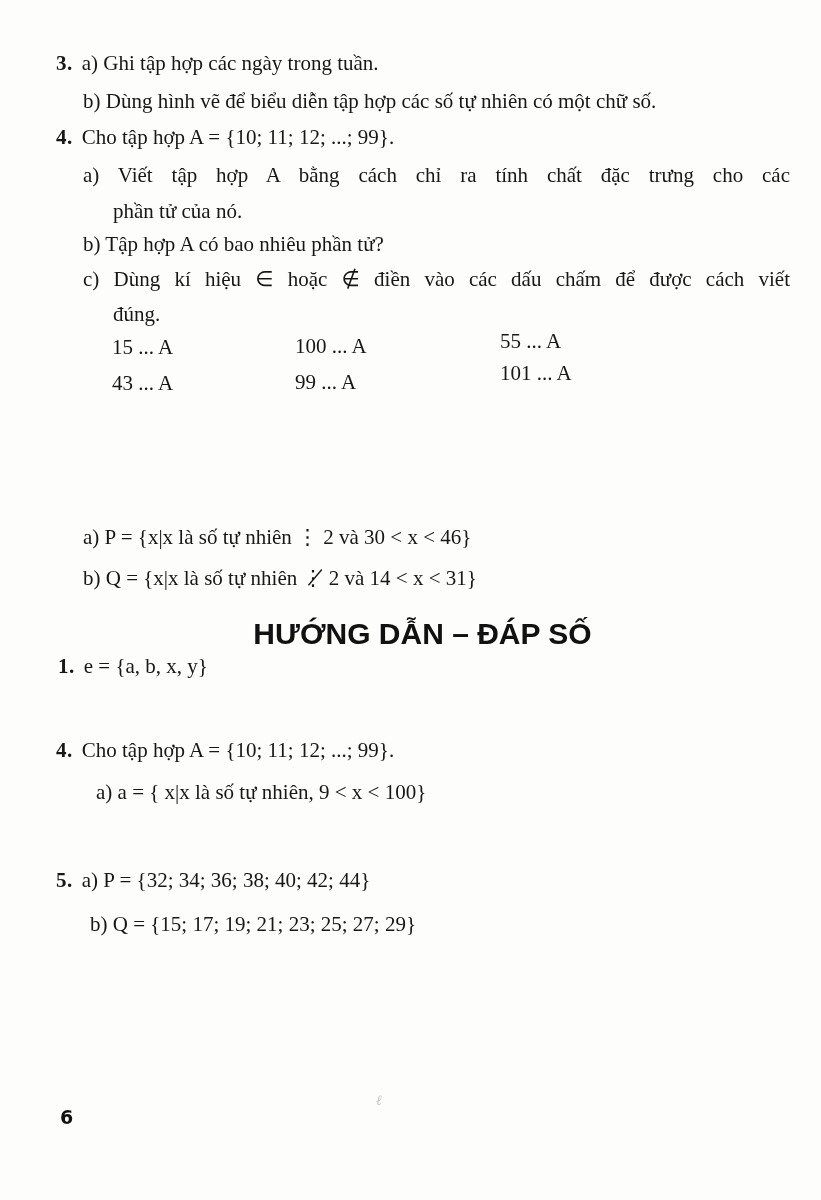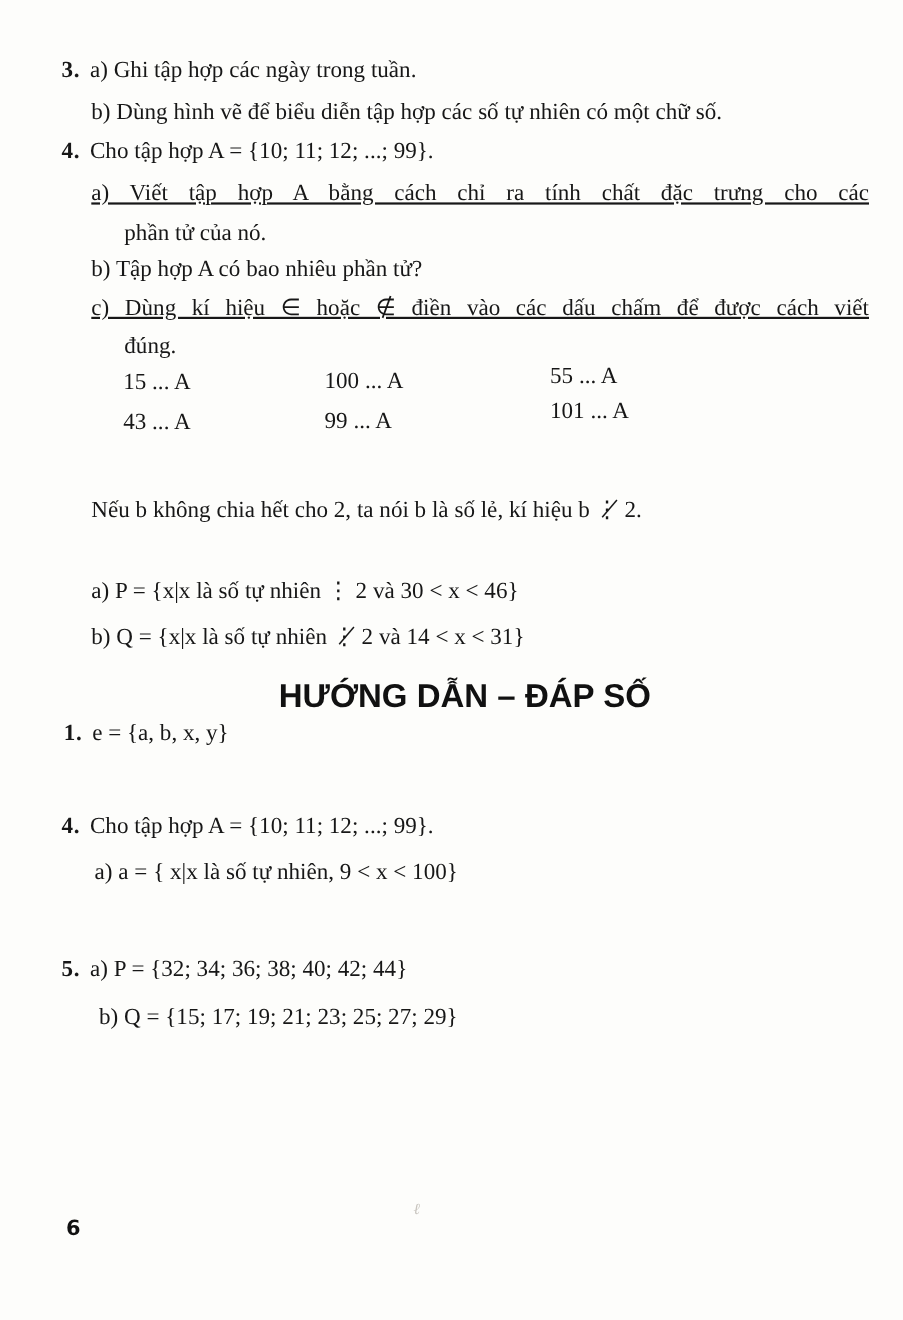--- a/index.html
+++ b/index.html
@@ -13,21 +13,20 @@
     font-size:21px;
     overflow:hidden;
   }
   .ln { position:absolute; white-space:nowrap; line-height:1.3; }
   .num { font-weight:bold; margin-right:9px; letter-spacing:0.5px; }
   .just {
     white-space:normal;
     width:707px;
     text-align:justify;
     text-align-last:justify;
-    text-decoration:underline;
   }
   .heading {
     position:absolute;
     left:0; right:0;
     text-align:center;
     font-family:"Liberation Sans", sans-serif;
     font-weight:700;
     font-size:30px;
     letter-spacing:0px;
     transform:translateX(12px) scaleX(1.0);
@@ -66,34 +65,33 @@
   <div class="ln" style="left:83px; top:231px">b) Tập hợp A có bao nhiêu phần tử?</div>
   <div class="ln" style="left:113px; top:301px">đúng.</div>
 
   <div class="ln" style="left:112px; top:334px">15 ... A</div>
   <div class="ln" style="left:295px; top:333px">100 ... A</div>
   <div class="ln" style="left:500px; top:328px">55 ... A</div>
   <div class="ln" style="left:112px; top:370px">43 ... A</div>
   <div class="ln" style="left:295px; top:369px">99 ... A</div>
   <div class="ln" style="left:500px; top:360px">101 ... A</div>
 
-  <div class="ln" style="left:83px; top:450px">Nếu b không chia hết cho 2, ta nói b là số lẻ, kí hiệu b ⋮̸ 2.</div>
   <div class="ln" style="left:83px; top:524px">a) P = {x|x là số tự nhiên ⋮ 2 và 30 &lt; x &lt; 46}</div>
   <div class="ln" style="left:83px; top:565px">b) Q = {x|x là số tự nhiên ⋮̸ 2 và 14 &lt; x &lt; 31}</div>
 
   <div class="heading" style="top:617px">HƯỚNG DẪN – ĐÁP SỐ</div>
 
   <div class="ln" style="left:58px; top:653px">
     <span class="num">1.</span><span>e = {a, b, x, y}</span>
   </div>
 
   <div class="ln" style="left:56px; top:737px">
     <span class="num">4.</span><span>Cho tập hợp A = {10; 11; 12; ...; 99}.</span>
   </div>
-  <div class="ln" style="left:86px; top:779px">a) a = { x|x là số tự nhiên, 9 &lt; x &lt; 100}</div>
+  <div class="ln" style="left:96px; top:779px">a) a = { x|x là số tự nhiên, 9 &lt; x &lt; 100}</div>
 
   <div class="ln" style="left:56px; top:867px">
     <span class="num">5.</span><span>a) P = {32; 34; 36; 38; 40; 42; 44}</span>
   </div>
   <div class="ln" style="left:90px; top:911px">b) Q = {15; 17; 19; 21; 23; 25; 27; 29}</div>
 
   <div class="artifact" style="left:376px; top:1093px">ℓ</div>
 
   <div class="pagenum" style="left:60px; top:1106px">6</div>
 

